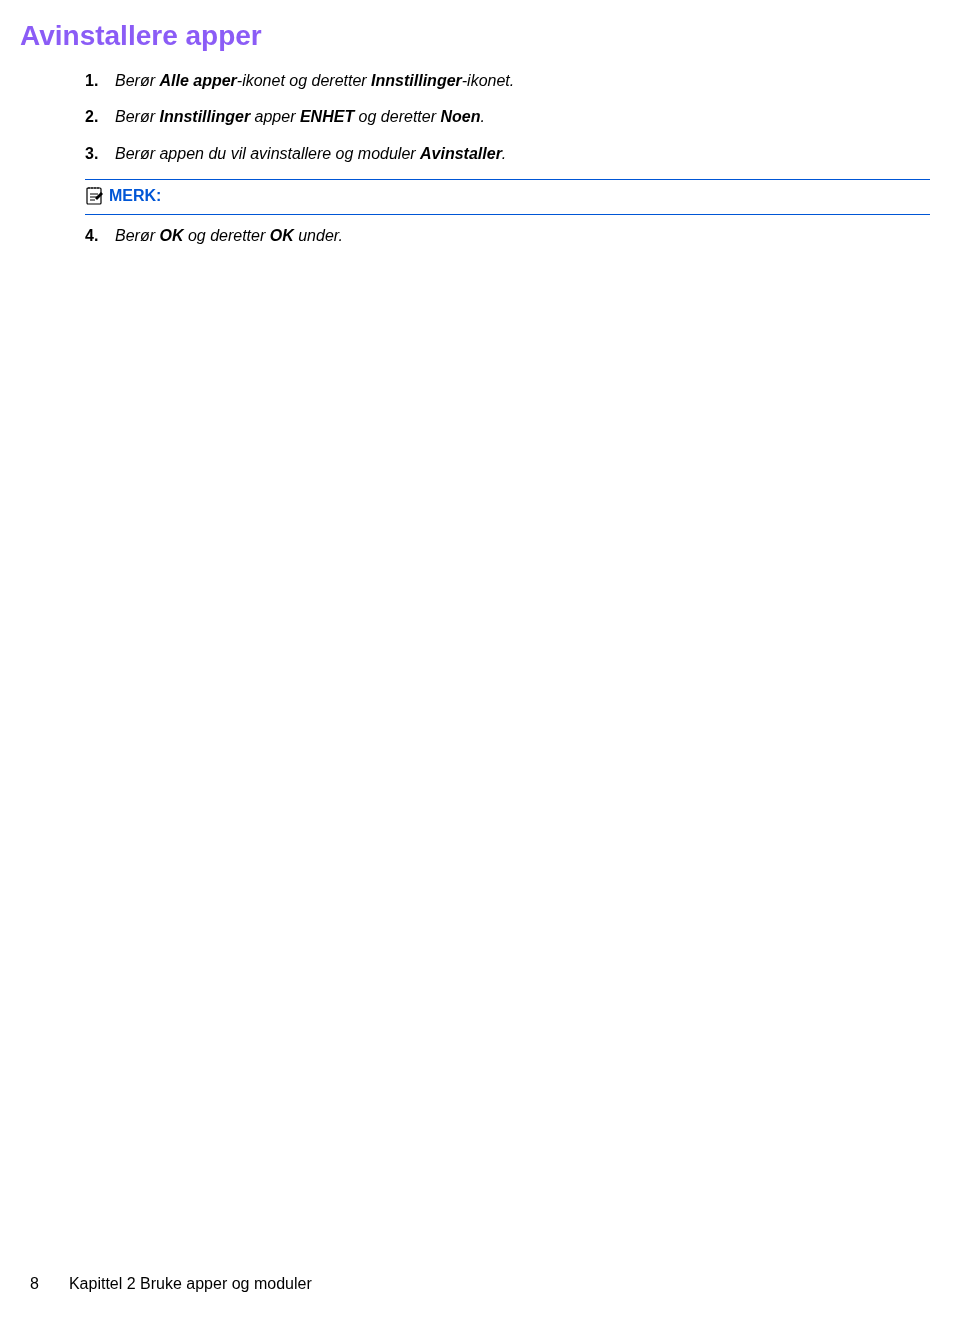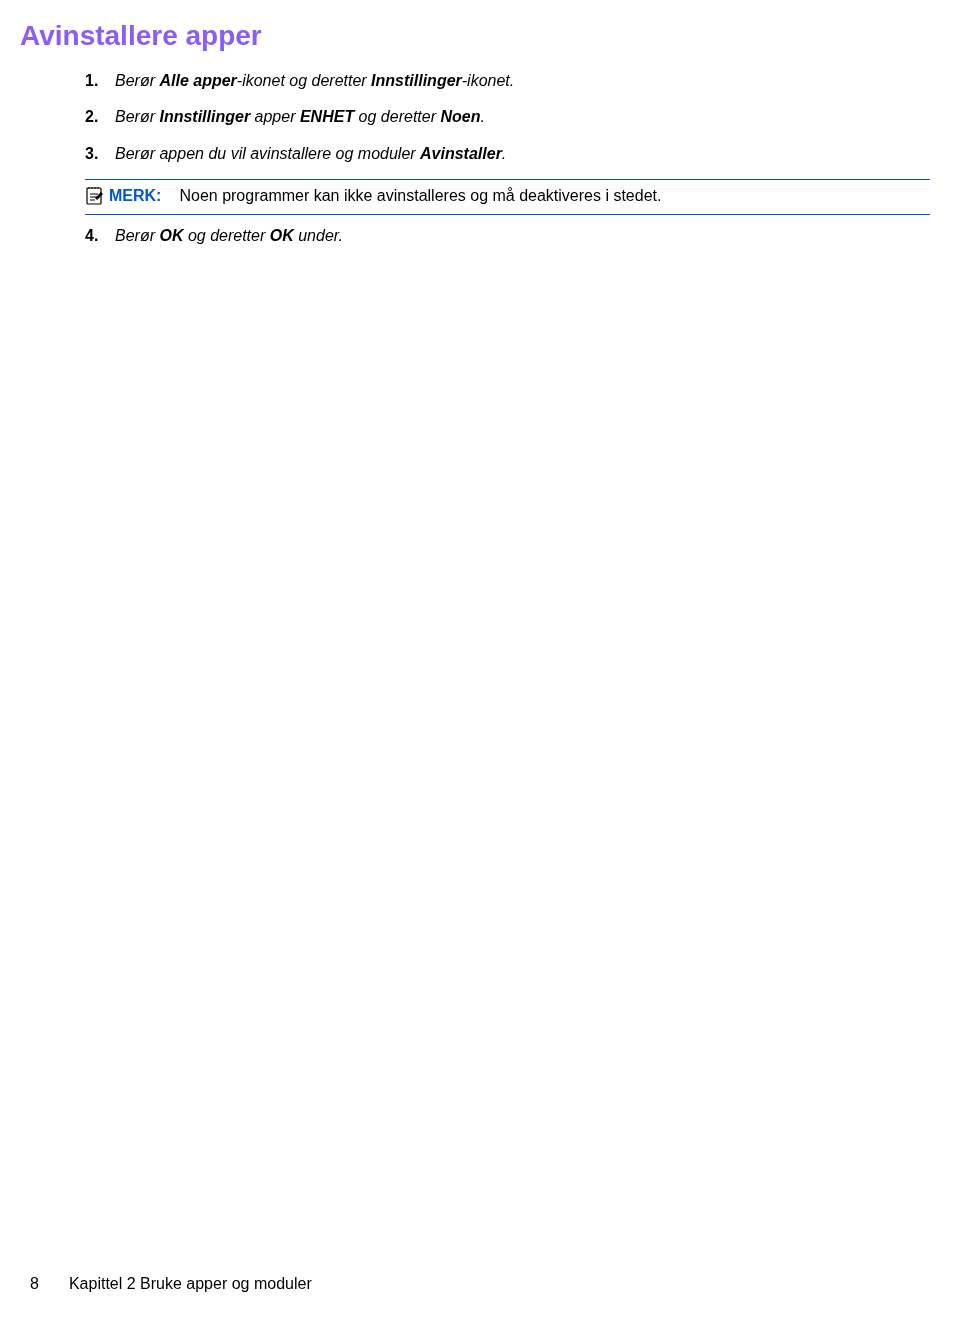--- a/index.html
+++ b/index.html
@@ -123,21 +123,20 @@
     <div class="note-row">
       <span class="note-icon">
         <svg viewBox="0 0 20 20" width="20" height="20">
           <rect x="2" y="2" width="14" height="16" rx="1" fill="none" stroke="#000" stroke-width="1.2"></rect>
           <path d="M4 1 L4 3 M7 1 L7 3 M10 1 L10 3 M13 1 L13 3" stroke="#000" stroke-width="1"></path>
           <path d="M5 8 L13 8 M5 11 L13 11 M5 14 L10 14" stroke="#000" stroke-width="1"></path>
           <path d="M12 14 L18 8 L16 6 L10 12 Z" fill="#000"></path>
         </svg>
       </span>
       <span class="note-label">MERK:</span>
-      <span class="note-text">Noen programmer kan ikke avinstalleres og må deaktiveres i stedet.</span>
     </div>
   </div>
 
   <div class="steps">
     <div class="step">
       <span class="step-num">4.</span>
       <span class="step-text">
         <span>Berør </span><span class="bold">OK</span><span> og deretter </span><span class="bold">OK</span><span> under.</span>
       </span>
     </div>

